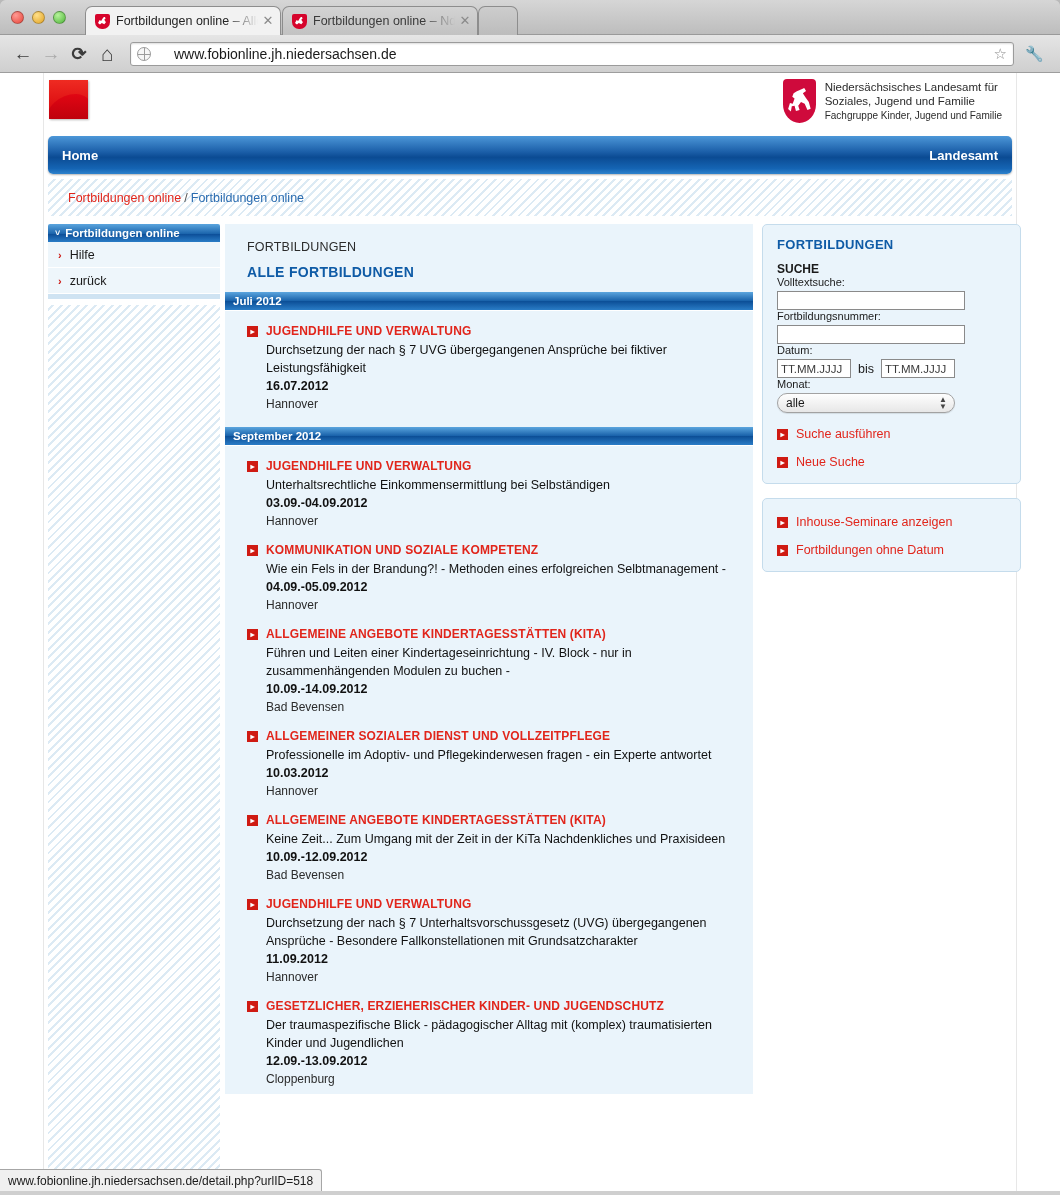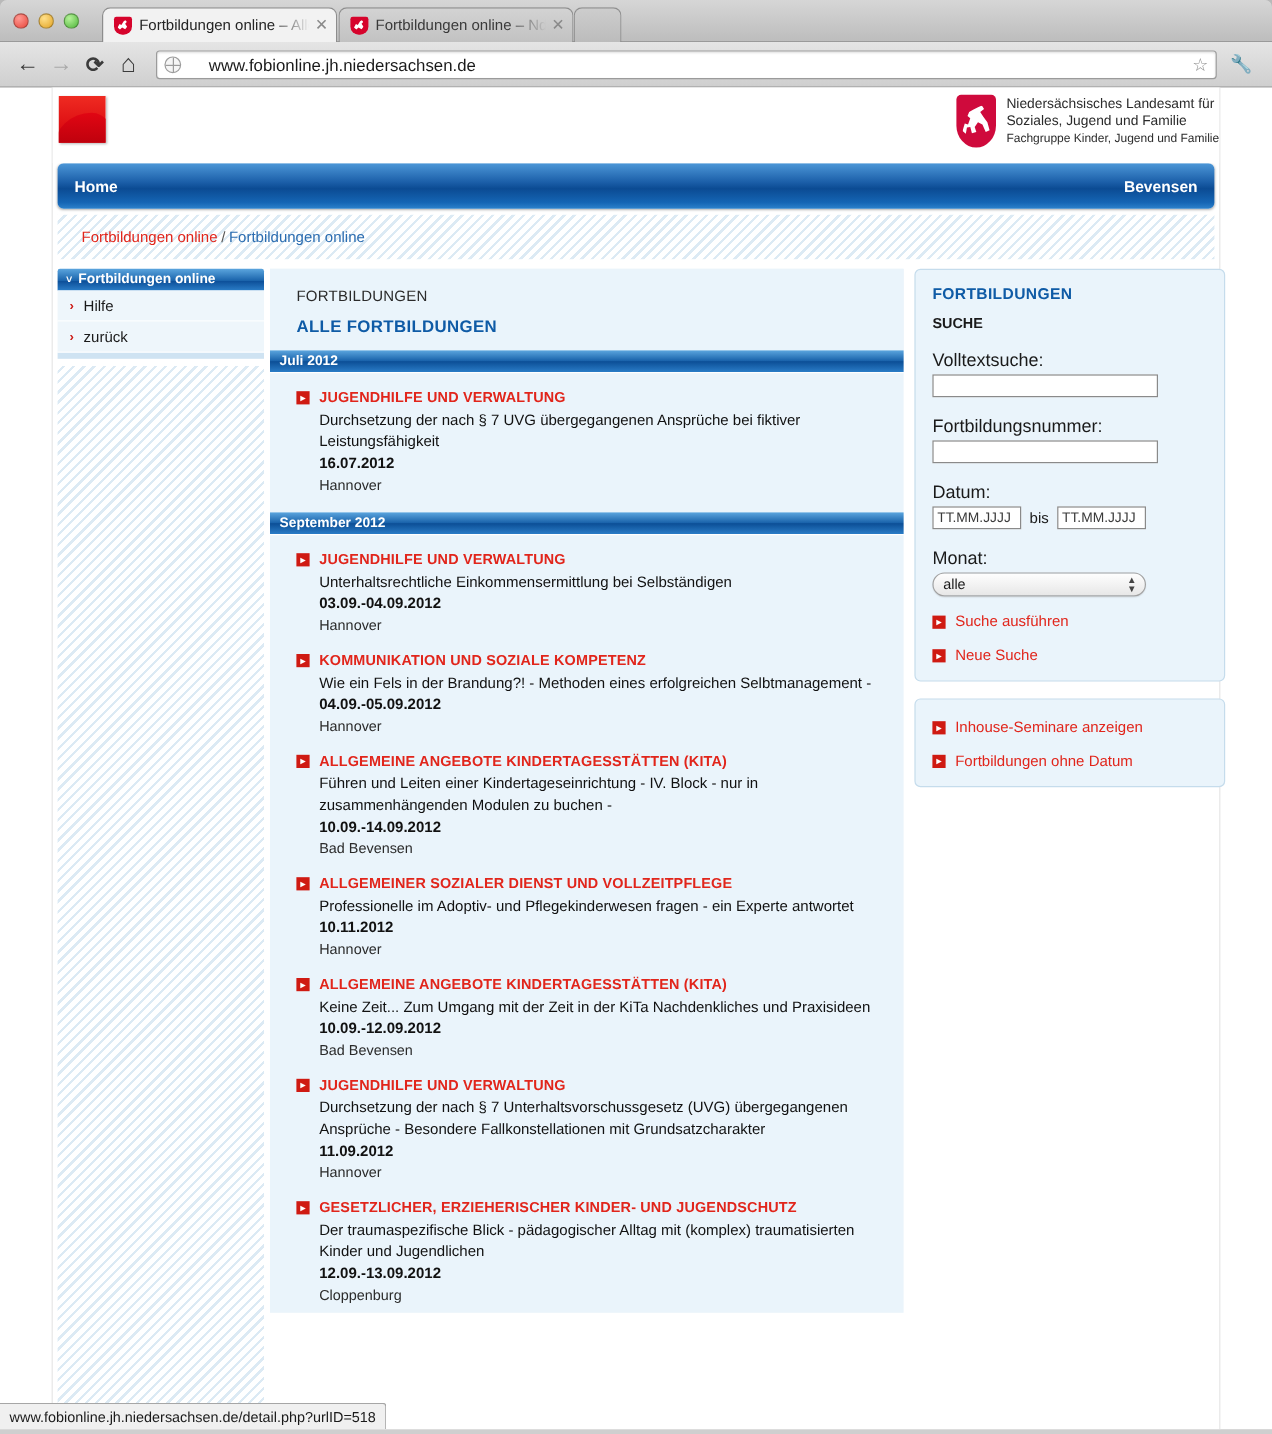--- a/index.html
+++ b/index.html
@@ -126,21 +126,21 @@
     background: linear-gradient(#ef2b22, #d4000a);
     box-shadow: 1px 1px 2px rgba(0,0,0,.28);
     overflow: hidden;
   }
   #logo-square::after {
     content:""; position:absolute; left:-4px; top:14px; width:52px; height:30px;
     background: linear-gradient(#e10613, #b8000c);
     border-radius: 60% 40% 0 0 / 100% 90% 0 0;
   }
   #crest-block {
-    position: absolute; right: 0; top: 6px;
+    position: absolute; right: 14px; top: 6px;
     display: flex; align-items: flex-start; gap: 9px;
   }
   #crest {
     width: 33px; height: 44px; flex: 0 0 33px;
     background: #cf0a3c;
     border-radius: 4px 4px 50% 50% / 4px 4px 42% 42%;
     position: relative;
   }
   #crest::after {
     content: ""; position: absolute; left: 5px; top: 9px; width: 23px; height: 24px;
@@ -235,21 +235,21 @@
   .ev-place { color: #2b2b2b; font-size: 12px; line-height: 18px; }
 
   
   .rbox {
     background: #eaf4fb; border: 1px solid #c5dcec; border-radius: 5px;
     padding: 12px 14px 14px 14px;
   }
   .rbox + .rbox { margin-top: 14px; }
   .rbox-title { color: #0f5ba6; font-size: 13px; font-weight: bold; letter-spacing: .3px; }
   .rbox-sub { color: #1a1a1a; font-size: 12px; font-weight: bold; margin-top: 10px; }
-  .fld-label { font-size: 15px; color: #1a1a1a; margin-top: 16px; }
+  .fld-label { font-size: 11px; color: #1a1a1a; margin-top: 0; }
   .txt {
     width: 188px; height: 19px; margin-top: 3px;
     border: 1px solid #8a8a8a; background: #fff;
     font-family: "Liberation Sans", sans-serif; font-size: 11.5px; color: #333;
     padding: 0 3px;
   }
   .date-row { display: flex; align-items: center; gap: 7px; margin-top: 3px; }
   .date-inp {
     width: 74px; height: 19px; border: 1px solid #8a8a8a; background: #fff;
     font-family: "Liberation Sans", sans-serif; font-size: 11.5px; color: #3a3a3a;
@@ -345,21 +345,21 @@
           <div class="crest-lines">
             <div class="crest-l1">Niedersächsisches Landesamt für</div>
             <div class="crest-l2">Soziales, Jugend und Familie</div>
             <div class="crest-l3">Fachgruppe Kinder, Jugend und Familie</div>
           </div>
         </div>
       </div>
 
       <div id="navbar">
         <a href="#">Home</a>
-        <a href="#">Bevensen</a>
+        <a href="#">Landesamt</a>
       </div>
 
       <div id="breadcrumb-band" class="hatch">
         <a href="#" class="bc-red">Fortbildungen online</a>
         <span class="bc-sep">/</span>
         <a href="#" class="bc-blue">Fortbildungen online</a>
       </div>
 
       <div id="columns">
 
@@ -432,21 +432,21 @@
                   <div class="ev-date">10.09.-14.09.2012</div>
                   <div class="ev-place">Bad Bevensen</div>
                 </div>
               </div>
 
               <div class="event">
                 <span class="ev-icon">▸</span>
                 <div class="ev-body">
                   <div class="ev-cat">ALLGEMEINER SOZIALER DIENST UND VOLLZEITPFLEGE</div>
                   <div class="ev-title">Professionelle im Adoptiv- und Pflegekinderwesen fragen - ein Experte antwortet</div>
-                  <div class="ev-date">10.11.2012</div>
+                  <div class="ev-date">10.03.2012</div>
                   <div class="ev-place">Hannover</div>
                 </div>
               </div>
 
               <div class="event">
                 <span class="ev-icon">▸</span>
                 <div class="ev-body">
                   <div class="ev-cat">ALLGEMEINE ANGEBOTE KINDERTAGESSTÄTTEN (KITA)</div>
                   <div class="ev-title">Keine Zeit... Zum Umgang mit der Zeit in der KiTa Nachdenkliches und Praxisideen</div>
                   <div class="ev-date">10.09.-12.09.2012</div>

